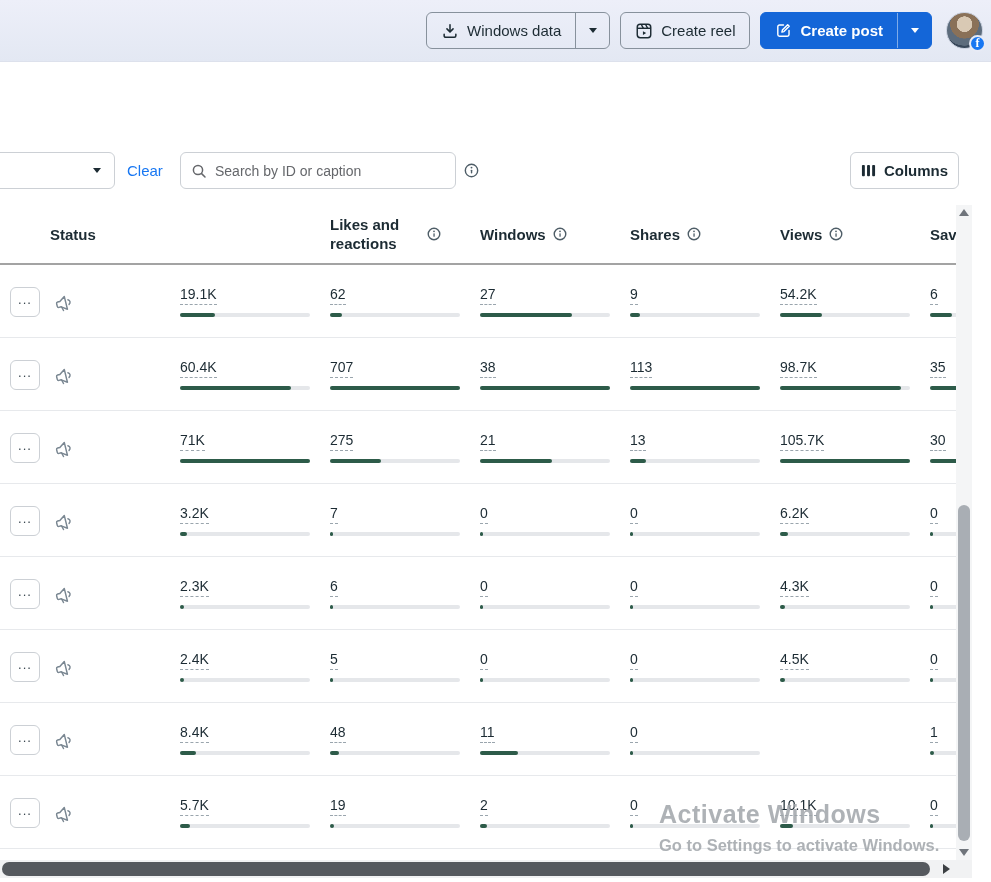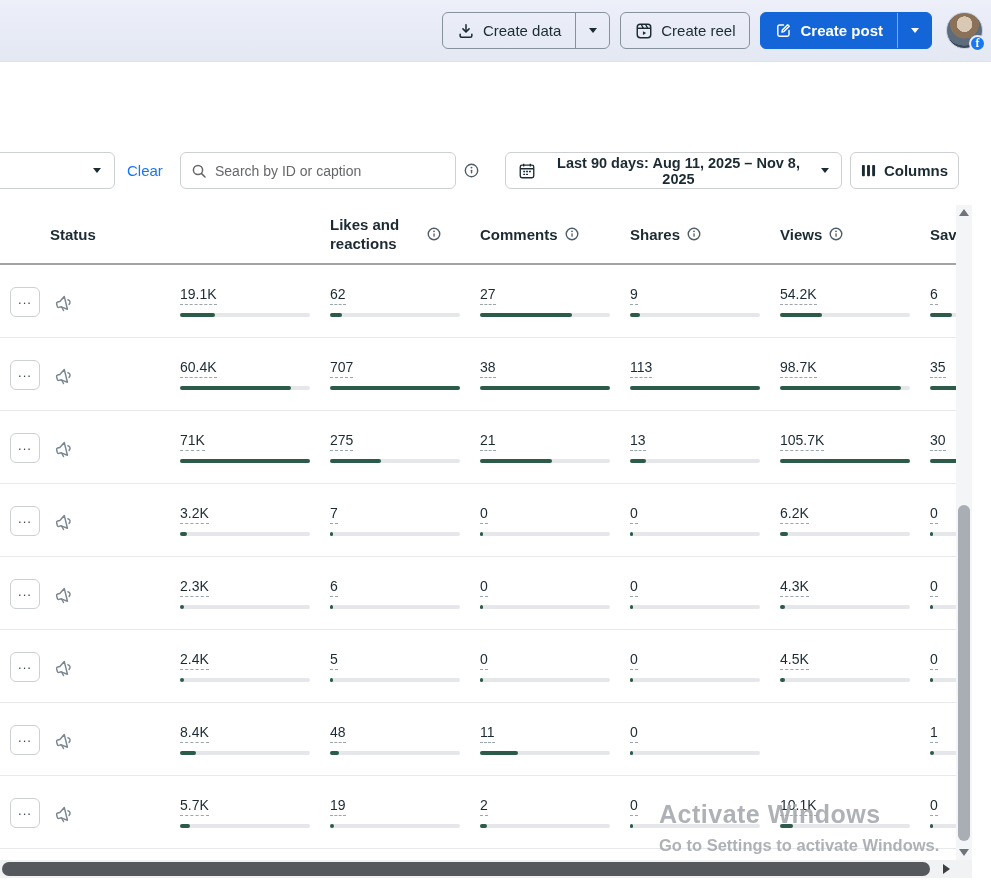--- a/index.html
+++ b/index.html
@@ -90,21 +90,21 @@
 
     <div class="split-btn">
       <button class="main-seg">
         <span class="icon">
           <svg width="18" height="18" viewBox="0 0 20 20" fill="none" stroke="#1c2b33" stroke-width="1.7" stroke-linecap="round" stroke-linejoin="round">
               <path d="M10 3v7.5"></path>
               <path d="M6.6 7.6L10 11l3.4-3.4"></path>
               <path d="M3.5 13.5v1.8A1.7 1.7 0 0 0 5.2 17h9.6a1.7 1.7 0 0 0 1.7-1.7v-1.8"></path>
             </svg>
         </span>
-        <span>Create data</span>
+        <span>Windows data</span>
       </button>
       <button class="caret-seg">
         <span class="caret"></span>
       </button>
     </div>
 
     <button class="plain-btn">
       <span class="icon">
         <svg width="18" height="18" viewBox="0 0 20 20" fill="none" stroke="#1c2b33" stroke-width="1.6">
             <rect x="2.5" y="2.5" width="15" height="15" rx="3.2"></rect>
@@ -153,31 +153,20 @@
       <input type="text" placeholder="Search by ID or caption" style="">
     </div>
     <span class="info-after-search icon">
       <svg width="15" height="15" viewBox="0 0 16 16">
           <circle cx="8" cy="8" r="6.6" fill="none" stroke="#4e5d67" stroke-width="1.5"></circle>
           <rect x="7.3" y="7.1" width="1.5" height="4.1" rx="0.7" fill="#4e5d67"></rect>
           <circle cx="8" cy="4.9" r="1" fill="#4e5d67"></circle>
         </svg>
     </span>
 
-    <button class="date-btn">
-      <span class="icon">
-        <svg width="18" height="18" viewBox="0 0 20 20" fill="none" stroke="#1c2b33" stroke-width="1.5">
-            <rect x="2.5" y="3.5" width="15" height="14" rx="2"></rect>
-            <path d="M2.8 7.5h14.4M6.3 2v3M13.7 2v3"></path>
-            <path d="M5.8 10.6h2.1M9 10.6h2.1M12.2 10.6h2.1M5.8 13.8h2.1M9 13.8h2.1"></path>
-          </svg>
-      </span>
-      <span>Last 90 days: Aug 11, 2025 – Nov 8, 2025</span>
-      <span class="caret"></span>
-    </button>
 
     <button class="columns-btn">
       <span class="icon">
         <svg width="15" height="15" viewBox="0 0 16 16" fill="#1c2b33">
             <rect x="1" y="2" width="3.1" height="12" rx="1"></rect>
             <rect x="6.45" y="2" width="3.1" height="12" rx="1"></rect>
             <rect x="11.9" y="2" width="3.1" height="12" rx="1"></rect>
           </svg>
       </span>
       <span>Columns</span>
@@ -192,21 +181,21 @@
       <span class="lbl">Likes and reactions</span>
       <span class="icon">
           <svg width="14" height="14" viewBox="0 0 16 16">
             <circle cx="8" cy="8" r="6.6" fill="none" stroke="#4e5d67" stroke-width="1.6"></circle>
             <rect x="7.3" y="7.1" width="1.5" height="4.1" rx="0.7" fill="#4e5d67"></rect>
             <circle cx="8" cy="4.9" r="1" fill="#4e5d67"></circle>
           </svg>
         </span>
     </div>
     <div class="hcell h-comments">
-      <span>Comments</span>
+      <span>Windows</span>
       <span class="icon">
           <svg width="14" height="14" viewBox="0 0 16 16">
             <circle cx="8" cy="8" r="6.6" fill="none" stroke="#4e5d67" stroke-width="1.6"></circle>
             <rect x="7.3" y="7.1" width="1.5" height="4.1" rx="0.7" fill="#4e5d67"></rect>
             <circle cx="8" cy="4.9" r="1" fill="#4e5d67"></circle>
           </svg>
         </span>
     </div>
     <div class="hcell h-shares">
       <span>Shares</span>

